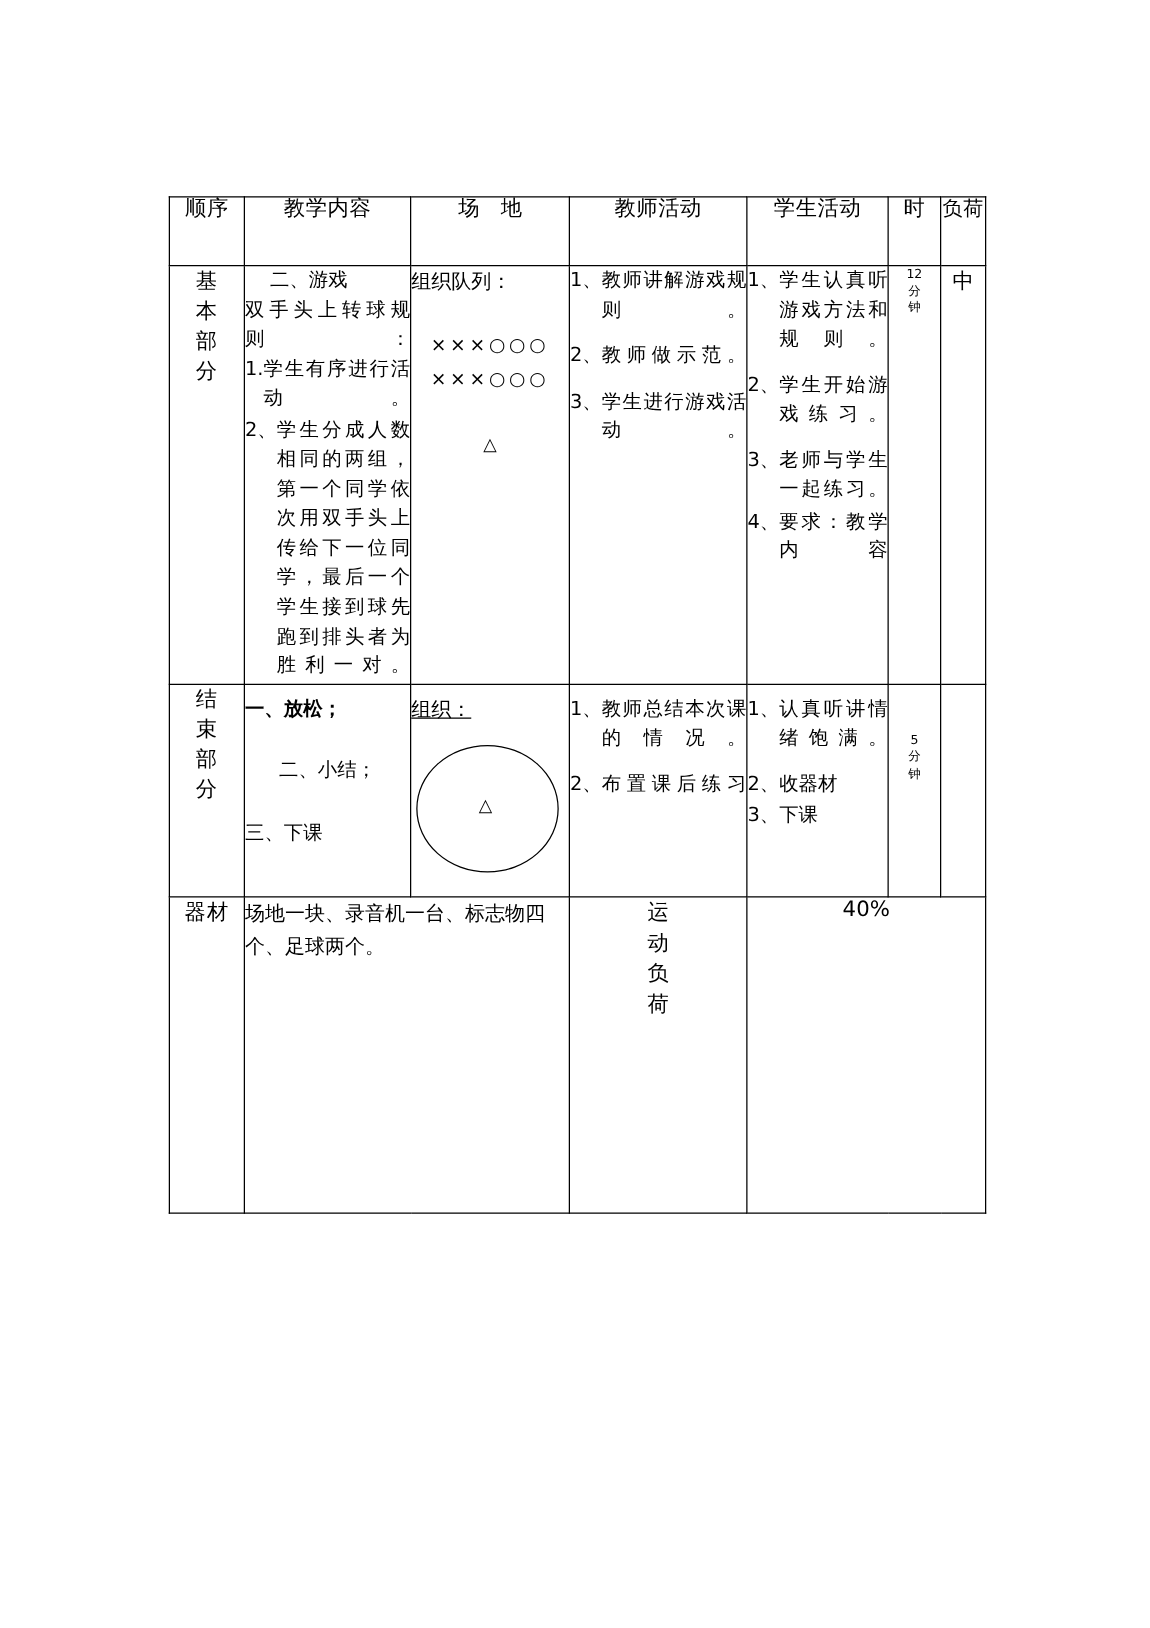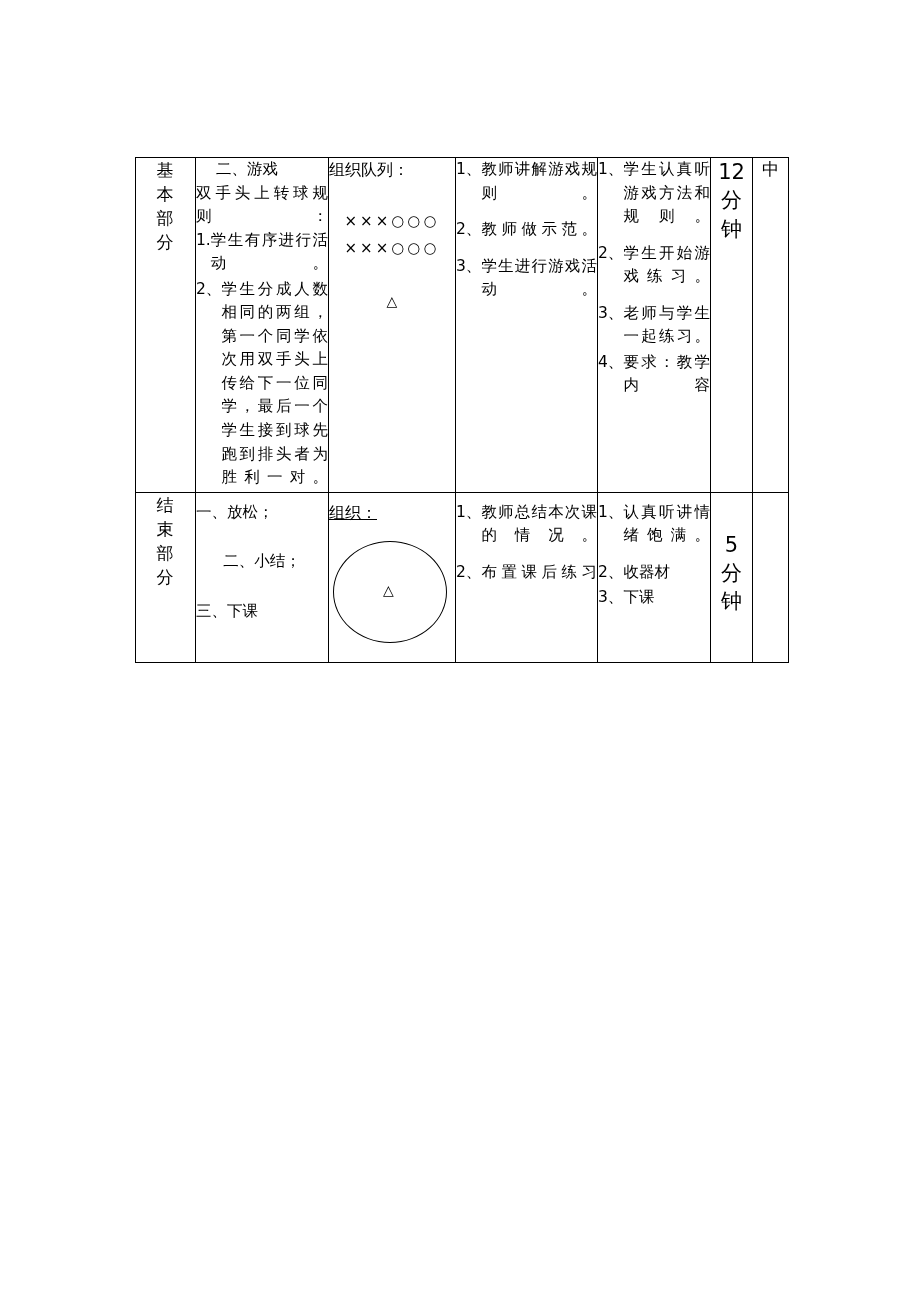--- a/index.html
+++ b/index.html
@@ -145,21 +145,21 @@
   }
   .load-vert span { display: block; }
   .pct {
     text-align: center;
     vertical-align: middle;
     font-size: 17px;
   }
   .mid { vertical-align: middle; }
   .ctr { text-align: center; }
   .time-cell {
-    font-size: 21px;
+    font-size: 10px;
     line-height: 1.35;
     text-align: center;
     vertical-align: middle;
     letter-spacing: 0px;
   }
   .time-cell span { display: block; }
 </style>
 </head>
 <body>
 
@@ -170,20 +170,29 @@
       <col class="c-order">
         <col class="c-content">
         <col class="c-field">
       <col class="c-teacher">
         <col class="c-student">
         <col class="c-time">
         <col class="c-load">
     </colgroup>
 
     <tbody>
+        <tr class="hdr">
+      <td>顺序</td>
+      <td>教学内容</td>
+      <td class="h-field">场　地</td>
+      <td>教师活动</td>
+      <td>学生活动</td>
+      <td>时</td>
+      <td class="h-load">负荷</td>
+    </tr>
 
     <tr>
       <td class="vlabel">
         <span>基</span>
         <span>本</span>
         <span>部</span>
         <span>分</span>
       </td>
 
       <td class="cell">
@@ -257,21 +266,21 @@
 
     <tr>
       <td class="vlabel">
         <span>结</span>
         <span>束</span>
         <span>部</span>
         <span>分</span>
       </td>
 
       <td class="cell" style="padding-top:8px;">
-        <div style="margin-bottom:26px;">一、放松；</div>
+        <div style="margin-bottom:26px;font-weight:bold;">一、放松；</div>
         <div style="margin-bottom:26px;text-align:center;">二、小结；</div>
         <div>三、下课</div>
       </td>
 
       <td class="cell" style="padding-top:8px;text-decoration:underline;">
         <div class="diagram-label">组织：</div>
         <div class="circle-wrap">
           <div class="oval"></div>
           <div class="oval-tri">△</div>
         </div>
@@ -307,16 +316,30 @@
 
       <td class="time-cell" style="vertical-align:top;padding-top:38px;">
         <span>5</span>
         <span>分</span>
         <span>钟</span>
       </td>
 
       <td class="ctr mid"></td>
     </tr>
 
+    <tr>
+      <td class="vlabel" style="height:252px;">器材</td>
+
+      <td class="equip-text" colspan="2">场地一块、录音机一台、标志物四个、足球两个。</td>
+
+      <td class="load-vert" style="width:55px;">
+        <span>运</span>
+        <span>动</span>
+        <span>负</span>
+        <span>荷</span>
+      </td>
+
+      <td class="pct" colspan="3">40%</td>
+    </tr>
 
   </tbody>
     </table>
 </div>
 
 </body></html>

